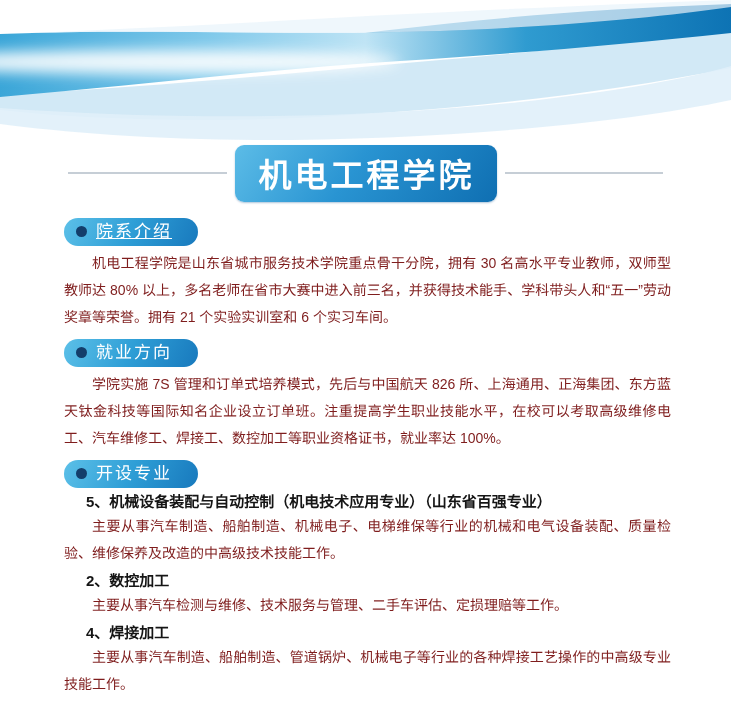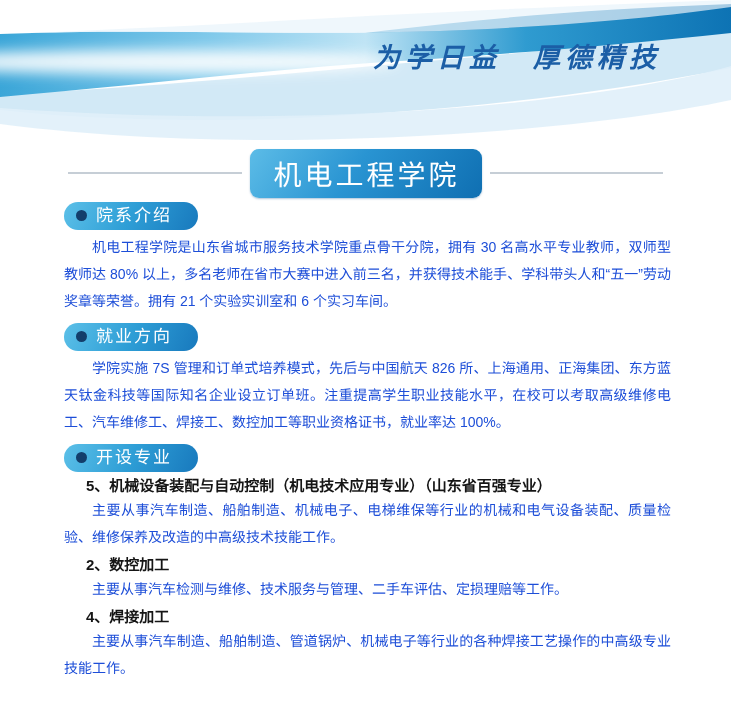--- a/index.html
+++ b/index.html
@@ -26,50 +26,50 @@
   
   .title-row {
     display: flex; align-items: center;
     margin: 12px 68px 0 68px; height: 38px; gap: 8px;
   }
   .hline { flex: 1; height: 2px; background: #c6ced6; }
   .banner {
     margin: 0;
     background: linear-gradient(125deg, #5cbce7 0%, #2994d2 45%, #0f6fb2 100%);
     color: #ffffff;
-    font-size: 28px; font-weight: 400; letter-spacing: 3px;
+    font-size: 33px; font-weight: 700; letter-spacing: 3px;
     padding: 4px 22px 5px 24px;
     border-radius: 9px;
     box-shadow: 0 1px 2px rgba(20,90,150,.35);
     white-space: nowrap;
   }
 
   
   .content { padding: 0 60px 0 64px; }
 
   .pill {
     display: flex; align-items: center; width: fit-content;
     background: linear-gradient(115deg, #5cc0e8 0%, #2e9ed6 50%, #1879bd 100%);
     color: #ffffff;
     border-radius: 15px;
     padding: 3px 26px 4px 12px;
     font-size: 17px; letter-spacing: 2px; font-weight: 500;
     margin: 8px 0 4px 0;
     line-height: 21px;
   }
-  .pill.first { margin-top: 10px; }
+  .pill.first { margin-top: 26px; text-decoration: underline; }
   .dot {
     width: 11px; height: 11px; border-radius: 50%;
     background: #133e6b; margin-right: 9px; flex: 0 0 auto;
   }
 
   .para {
     margin: 2px 0;
     font-size: 14px; line-height: 27px;
-    color: #1d4ed8;
+    color: #7f1d1d;
     text-align: justify;
     text-indent: 2em;
   }
 
   .major-title {
     margin: 4px 0 1px 22px;
     font-size: 15px; font-weight: 700; color: #151515;
     line-height: 20px;
   }
   .major-desc { margin: 0; }
@@ -102,21 +102,20 @@
       <path d="M0,108 C170,120 350,120 520,102 C620,91 690,78 731,66 L731,100 C620,124 440,140 260,140 C160,140 60,132 0,124 Z" fill="#e0f0f9" opacity="0.9"></path>
 
       <path d="M230,52 C400,26 540,11 731,4 L731,29 C560,32 430,44 310,57 C283,60 256,64 230,67 Z" fill="url(#gDark)"></path>
 
       <path d="M0,34 C140,28 300,36 440,31 C570,26 660,17 731,7 L731,33 C620,45 520,53 400,61 C260,70 120,87 0,97 Z" fill="url(#gMain)"></path>
 
       <ellipse cx="150" cy="62" rx="250" ry="12" fill="#ffffff" opacity="0.9" filter="url(#soft)"></ellipse>
 
       <path d="M0,34 C140,28 300,36 440,31 C570,26 660,17 731,7 L731,0 C560,6 400,14 260,22 C170,27 80,31 0,34 Z" fill="#e8f4fb" opacity="0.7"></path>
     </svg>
-    <div class="motto">为学日益　厚德精技</div>
   </header>
 
   <div class="title-row">
     <span class="hline"></span>
     <h1 class="banner">机电工程学院</h1>
     <span class="hline"></span>
   </div>
 
   <main class="content">
 

